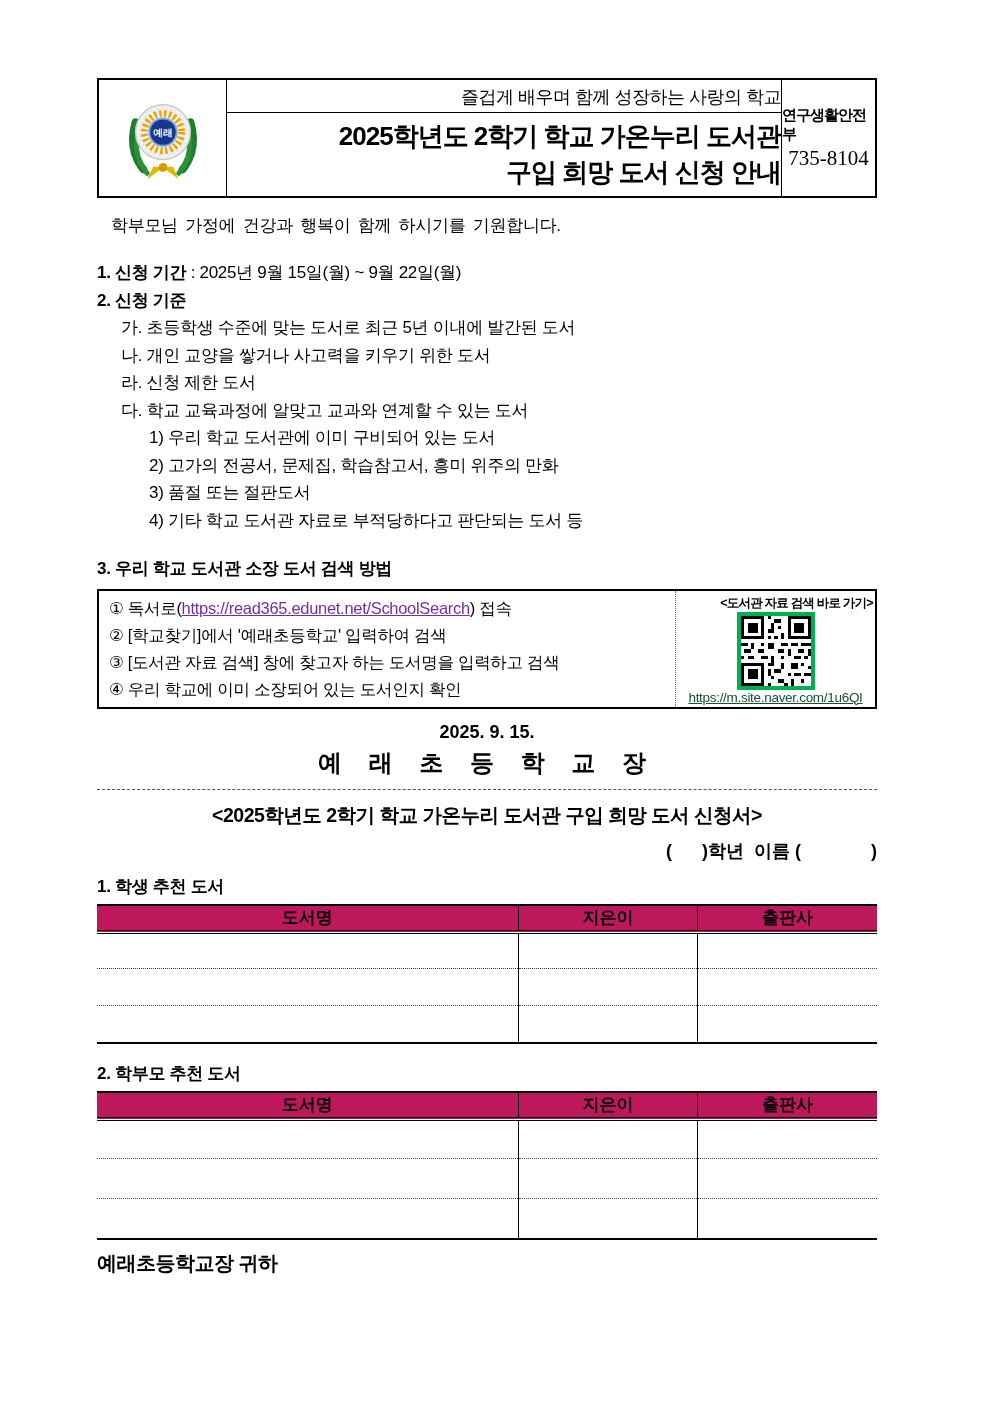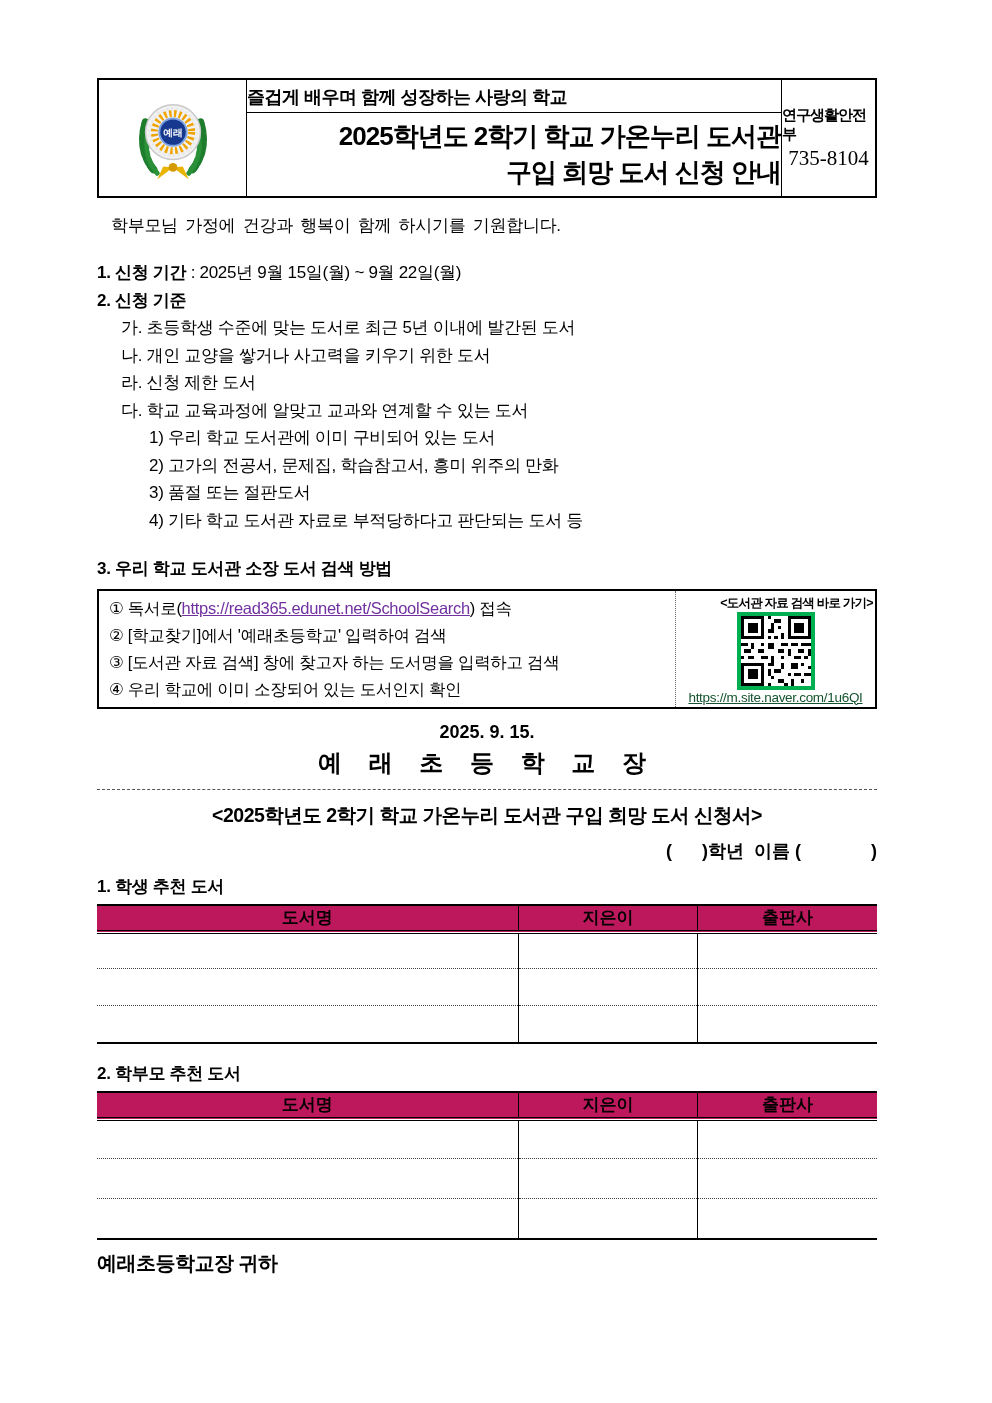--- a/index.html
+++ b/index.html
@@ -6,23 +6,23 @@
   html,body { background:#fff; }
   body {
     width:992px; height:1403px;
     font-family:"Liberation Sans","DejaVu Sans",sans-serif;
     color:#000; position:relative;
   }
   .doc { width:780px; margin-left:97px; padding-top:78px; }
 
   
   .header-box { display:flex; border:2.5px solid #000; height:120px; }
-  .logo-cell { width:148px; border-right:1.5px solid #000; display:flex; align-items:center; justify-content:center; }
+  .logo-cell { width:128px; border-right:1.5px solid #000; display:flex; align-items:center; justify-content:center; }
   .mid-cell { flex:1; display:flex; flex-direction:column; }
-  .slogan-row { border-bottom:1.5px solid #000; text-align:left; padding:5px 0 3px; font-weight:bold; font-size:18px; letter-spacing:-0.5px; }
+  .slogan-row { border-bottom:1.5px solid #000; text-align:right; padding:5px 0 3px; font-weight:normal; font-size:18px; letter-spacing:-0.5px; }
   .title-row { flex:1; display:flex; flex-direction:column; justify-content:center; text-align:right; font-weight:bold; font-size:26px; line-height:1.35; letter-spacing:-1px; }
   .right-cell { width:94px; border-left:1.5px solid #000; display:flex; flex-direction:column; align-items:center; justify-content:center; gap:2px; }
   .dept { font-size:15px; font-weight:bold; letter-spacing:-1px; }
   .phone { font-size:21px; font-family:"Liberation Serif","DejaVu Serif",serif; }
 
   
   .para { font-size:17px; line-height:26px; text-align:justify; word-spacing:3px; letter-spacing:-0.3px; }
   .greeting { margin-top:15px; text-indent:14px; }
   .intro { text-indent:14px; }
   .bu { font-weight:bold; text-decoration:underline; }

